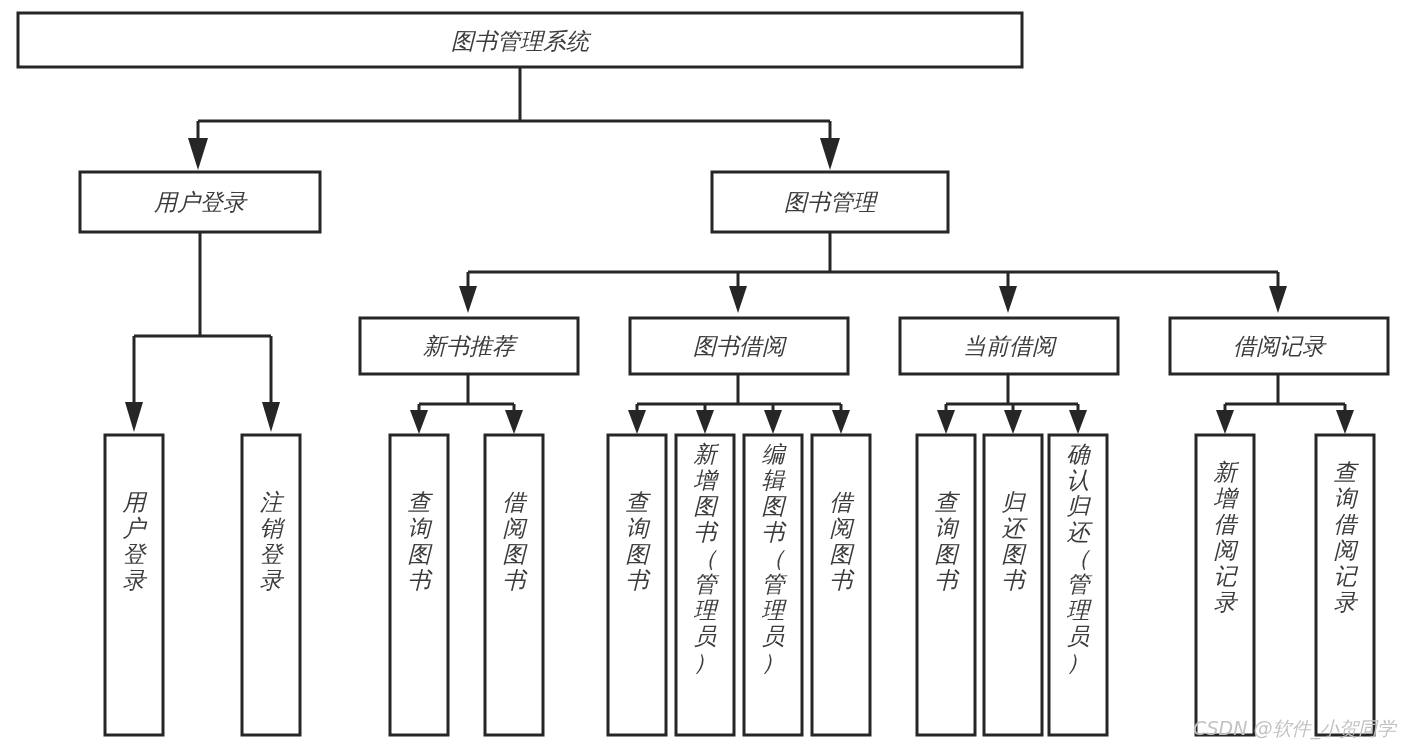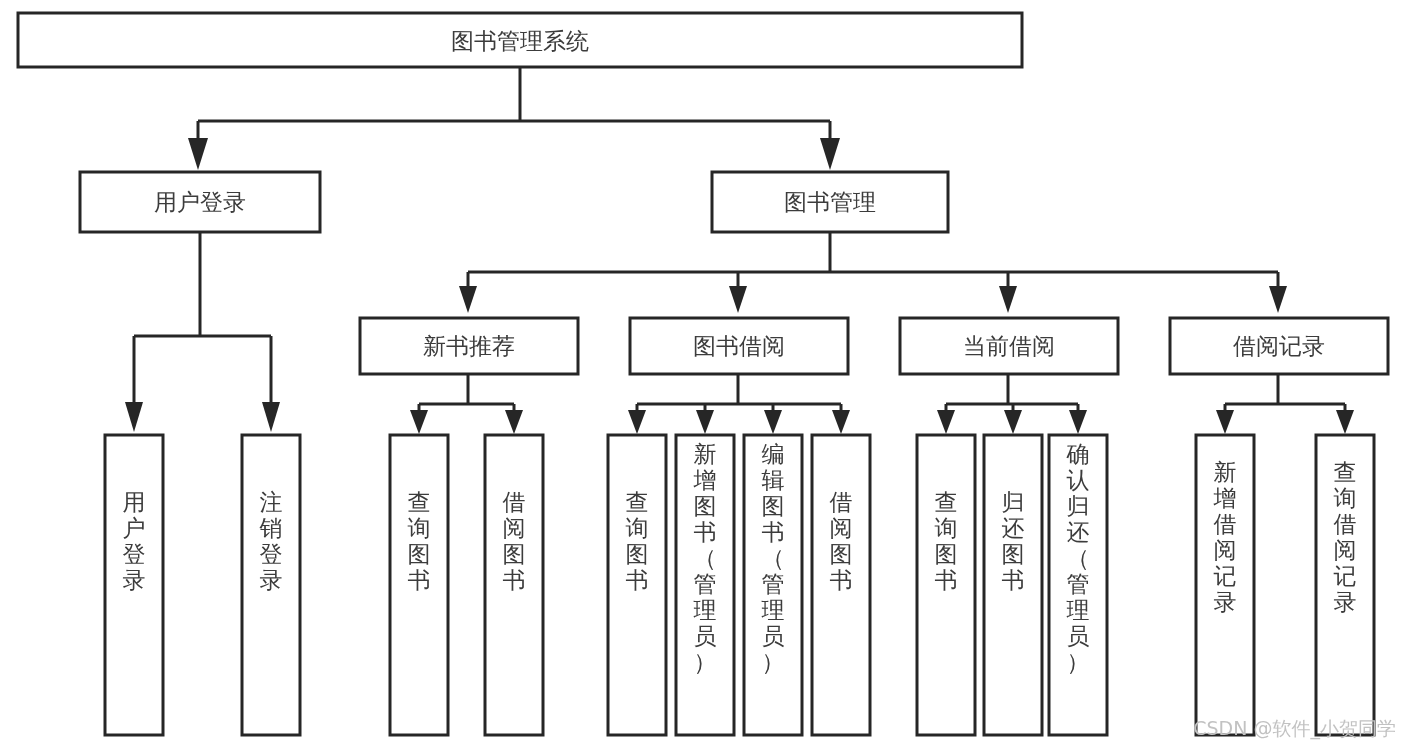--- a/index.html
+++ b/index.html
@@ -12,20 +12,21 @@
     font-family: "DejaVu Sans", "Liberation Sans", sans-serif;
     width: 1405px;
     height: 747px;
     overflow: hidden;
   }
   #diagram-root {
     position: relative;
     width: 1405px;
     height: 747px;
     background: #ffffff;
+    font-style: italic;
   }
   svg.diagram-canvas {
     display: block;
     width: 1405px;
     height: 747px;
   }
   .node-box {
     fill: #ffffff;
     stroke: #262626;
     stroke-width: 3;

